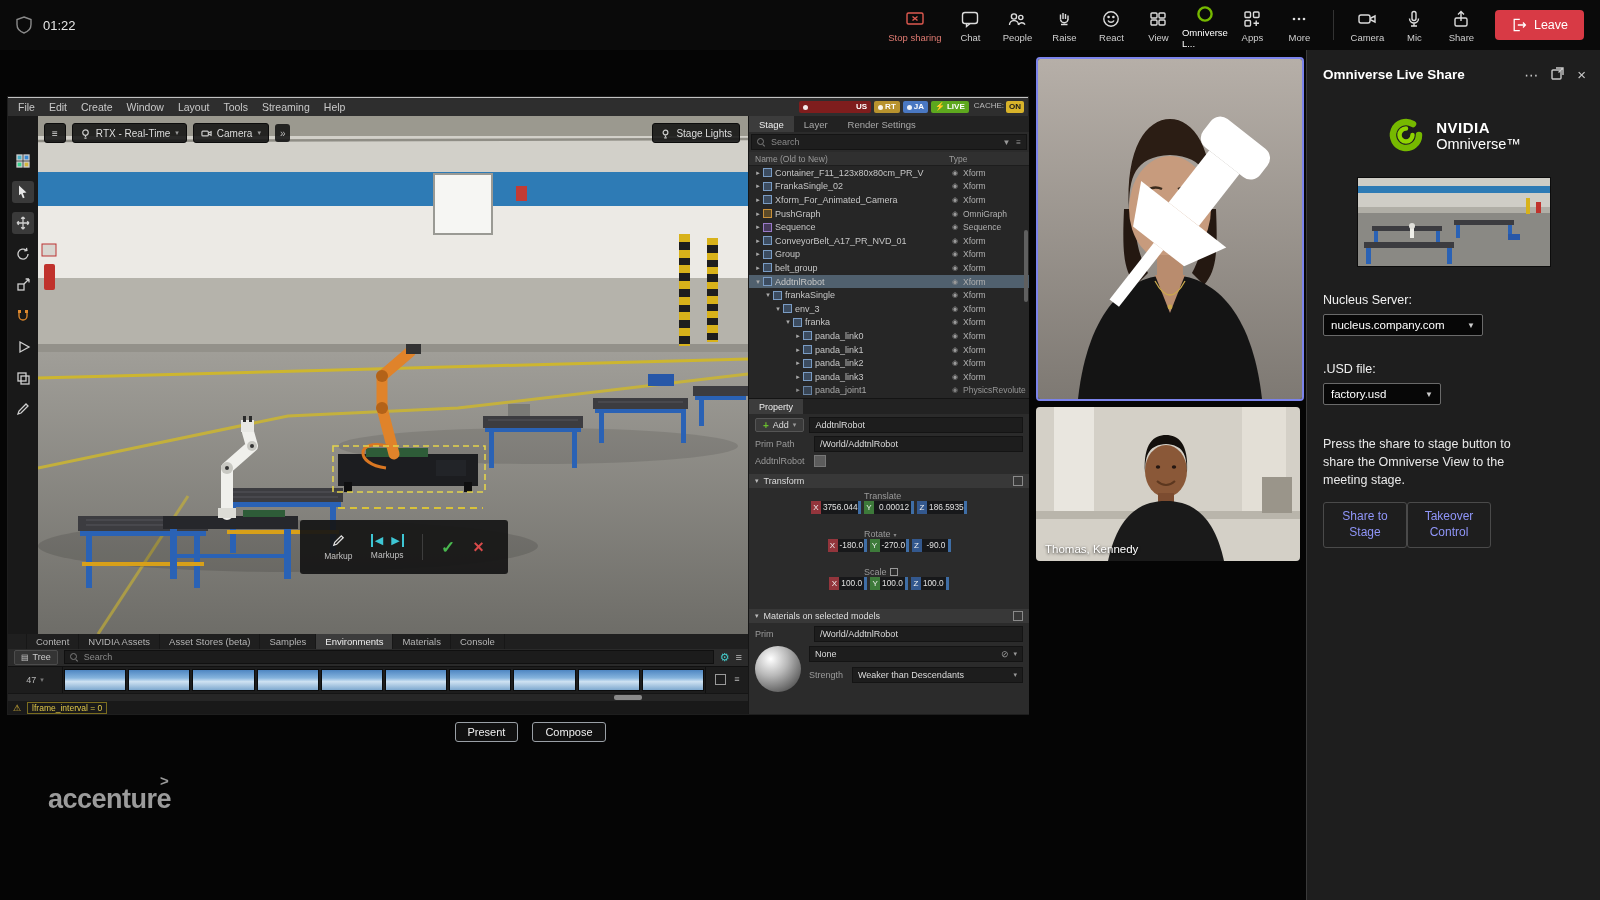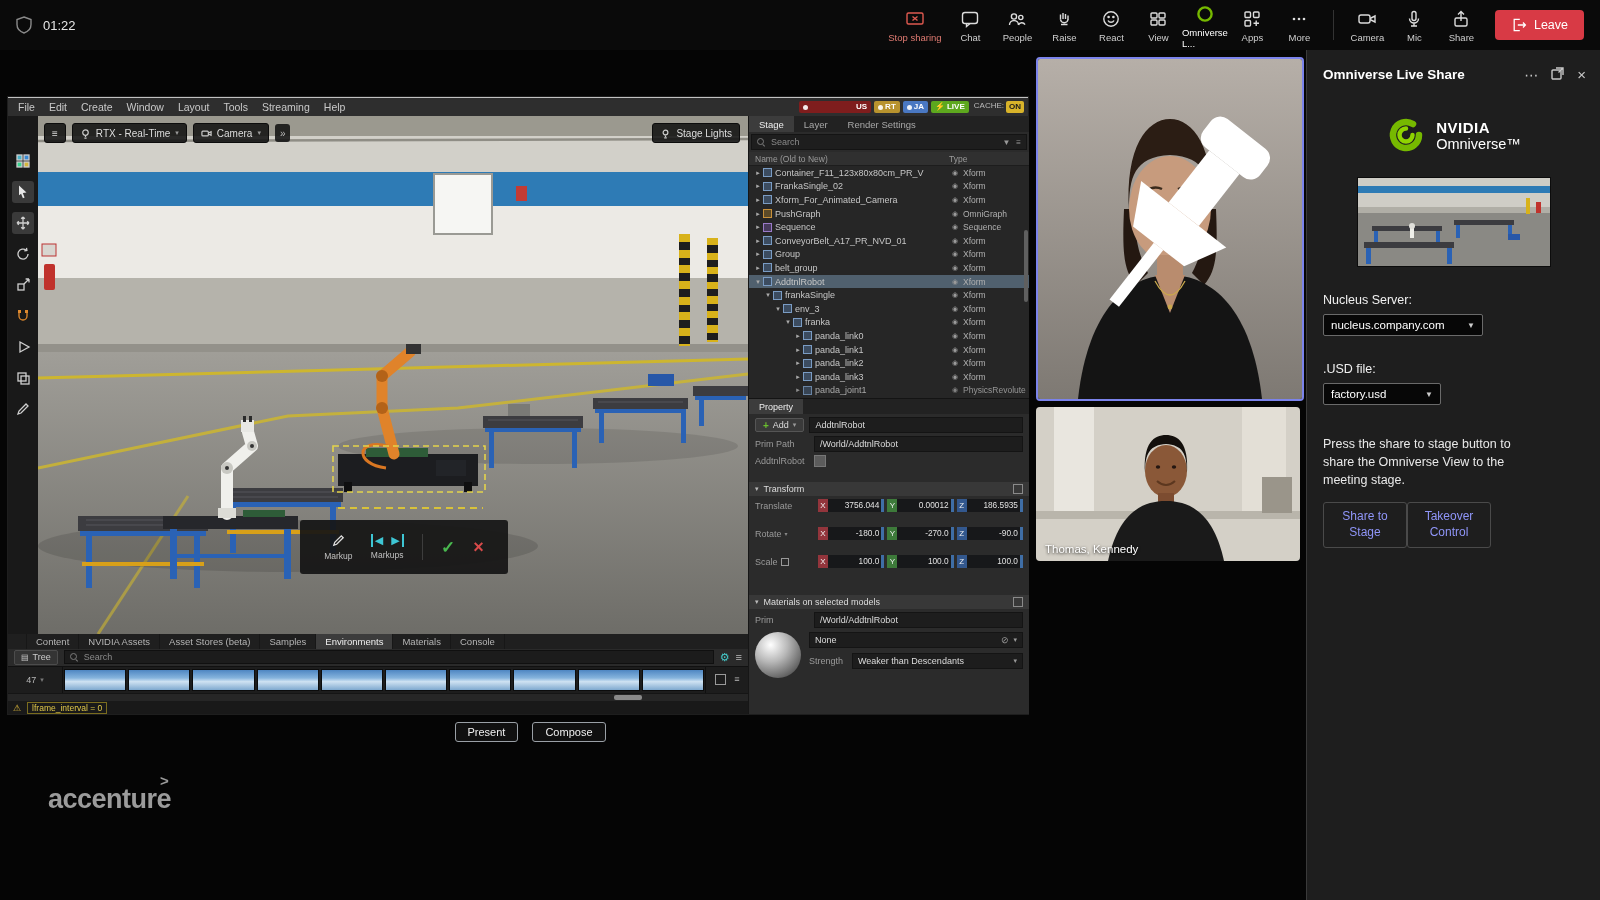--- a/index.html
+++ b/index.html
@@ -121,24 +121,24 @@
   .prop{flex:1;display:flex;flex-direction:column;background:#2b2b2b;border-top:1px solid #141414;overflow:hidden;font-size:9px;color:#bbb;}
   .prop-tabs{height:15px;display:flex;background:#222;flex:none;}
   .prow{display:flex;align-items:center;gap:5px;padding:3px 6px 0;}
   .plabel{width:54px;flex:none;color:#9a9a9a;}
   .pfield{flex:1;height:14px;background:#1d1d1d;border:1px solid #141414;color:#dcdcdc;display:flex;align-items:center;padding:0 5px;min-width:0;}
   .pfield .nm-ell{white-space:nowrap;overflow:hidden;text-overflow:ellipsis;}
   .add-btn{display:flex;align-items:center;gap:4px;background:#3a3a3a;border:1px solid #555;border-radius:2px;
     height:14px;padding:0 7px;color:#ddd;font-size:9px;cursor:pointer;flex:none;}
   .add-btn .plus{color:#6abf2e;font-weight:bold;font-size:10px;}
   .checkbox{width:10px;height:10px;background:#5c5c5c;border:1px solid #777;cursor:pointer;}
-  .section-hdr{display:flex;align-items:center;gap:5px;background:#383838;height:14px;margin-top:15px;padding:0 6px;color:#ddd;flex:none;cursor:pointer;}
+  .section-hdr{display:flex;align-items:center;gap:5px;background:#383838;height:14px;margin-top:7px;padding:0 6px;color:#ddd;flex:none;cursor:pointer;}
   .section-hdr .car{font-size:7px;color:#bbb;}
   .hdr-icon{margin-left:auto;width:8px;height:8px;border:1px solid #8a8a8a;}
-  .arow{display:flex;align-items:center;gap:13px;padding:3px 6px 12px;}
+  .arow{display:flex;align-items:center;gap:0;padding:3px 6px 12px;flex-direction:column;}
   .alabel{width:50px;flex:none;color:#9a9a9a;display:flex;align-items:center;gap:3px;}
   .agroup{display:flex;flex:1;gap:3px;min-width:0;}
   .acell{flex:1;display:flex;height:13px;min-width:0;}
   .atag{width:10px;flex:none;font-size:8px;color:#f0f0f0;text-align:center;line-height:13px;}
   .atag.ax{background:#93353c;} .atag.ay{background:#3d7a3a;} .atag.az{background:#33588e;}
   .aval{flex:1;background:#17181a;color:#e0e0e0;font-size:8.3px;text-align:right;line-height:13px;padding:0 2px;
     border-right:3px solid #3f6ea6;white-space:nowrap;overflow:hidden;min-width:0;}
   .mat-flex{display:flex;gap:8px;padding:4px 6px 0;}
   .sphere{width:46px;height:46px;border-radius:50%;flex:none;
     background:radial-gradient(circle at 34% 28%, #ffffff, #b8b8b8 38%, #5a5a5a 80%, #3a3a3a);}

